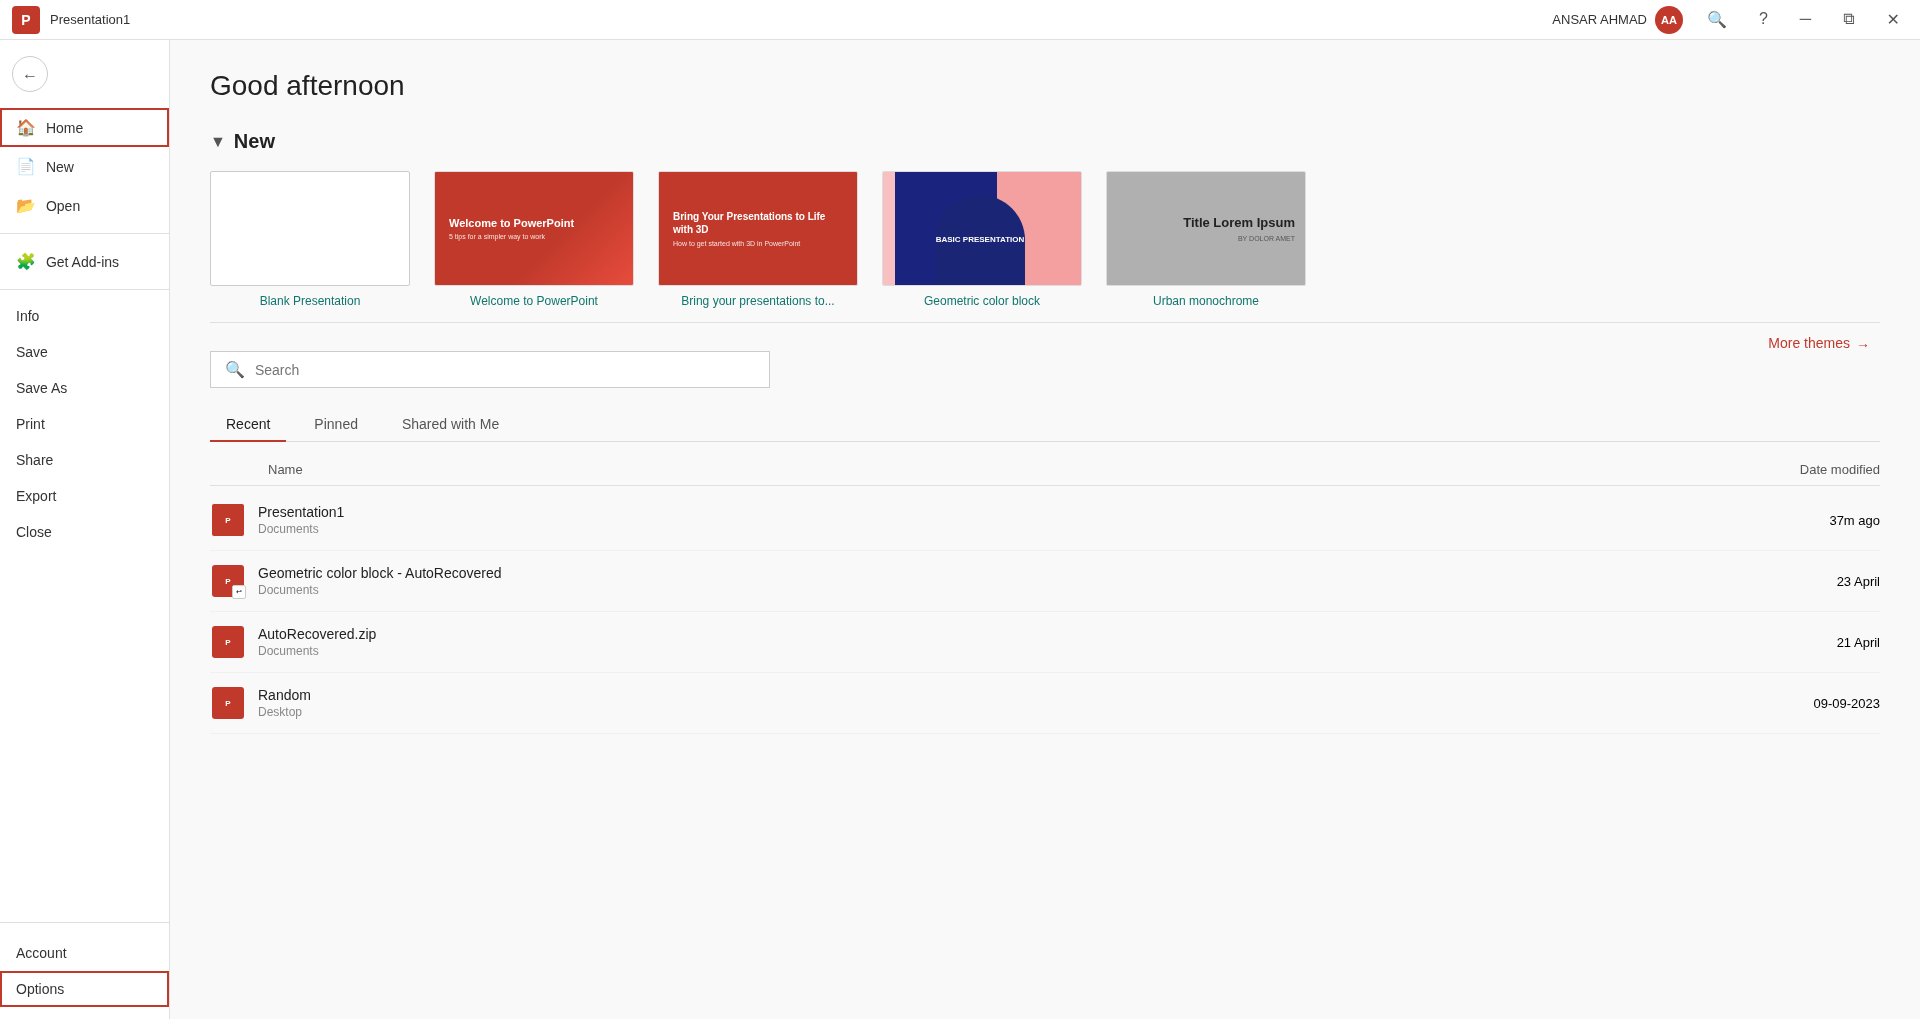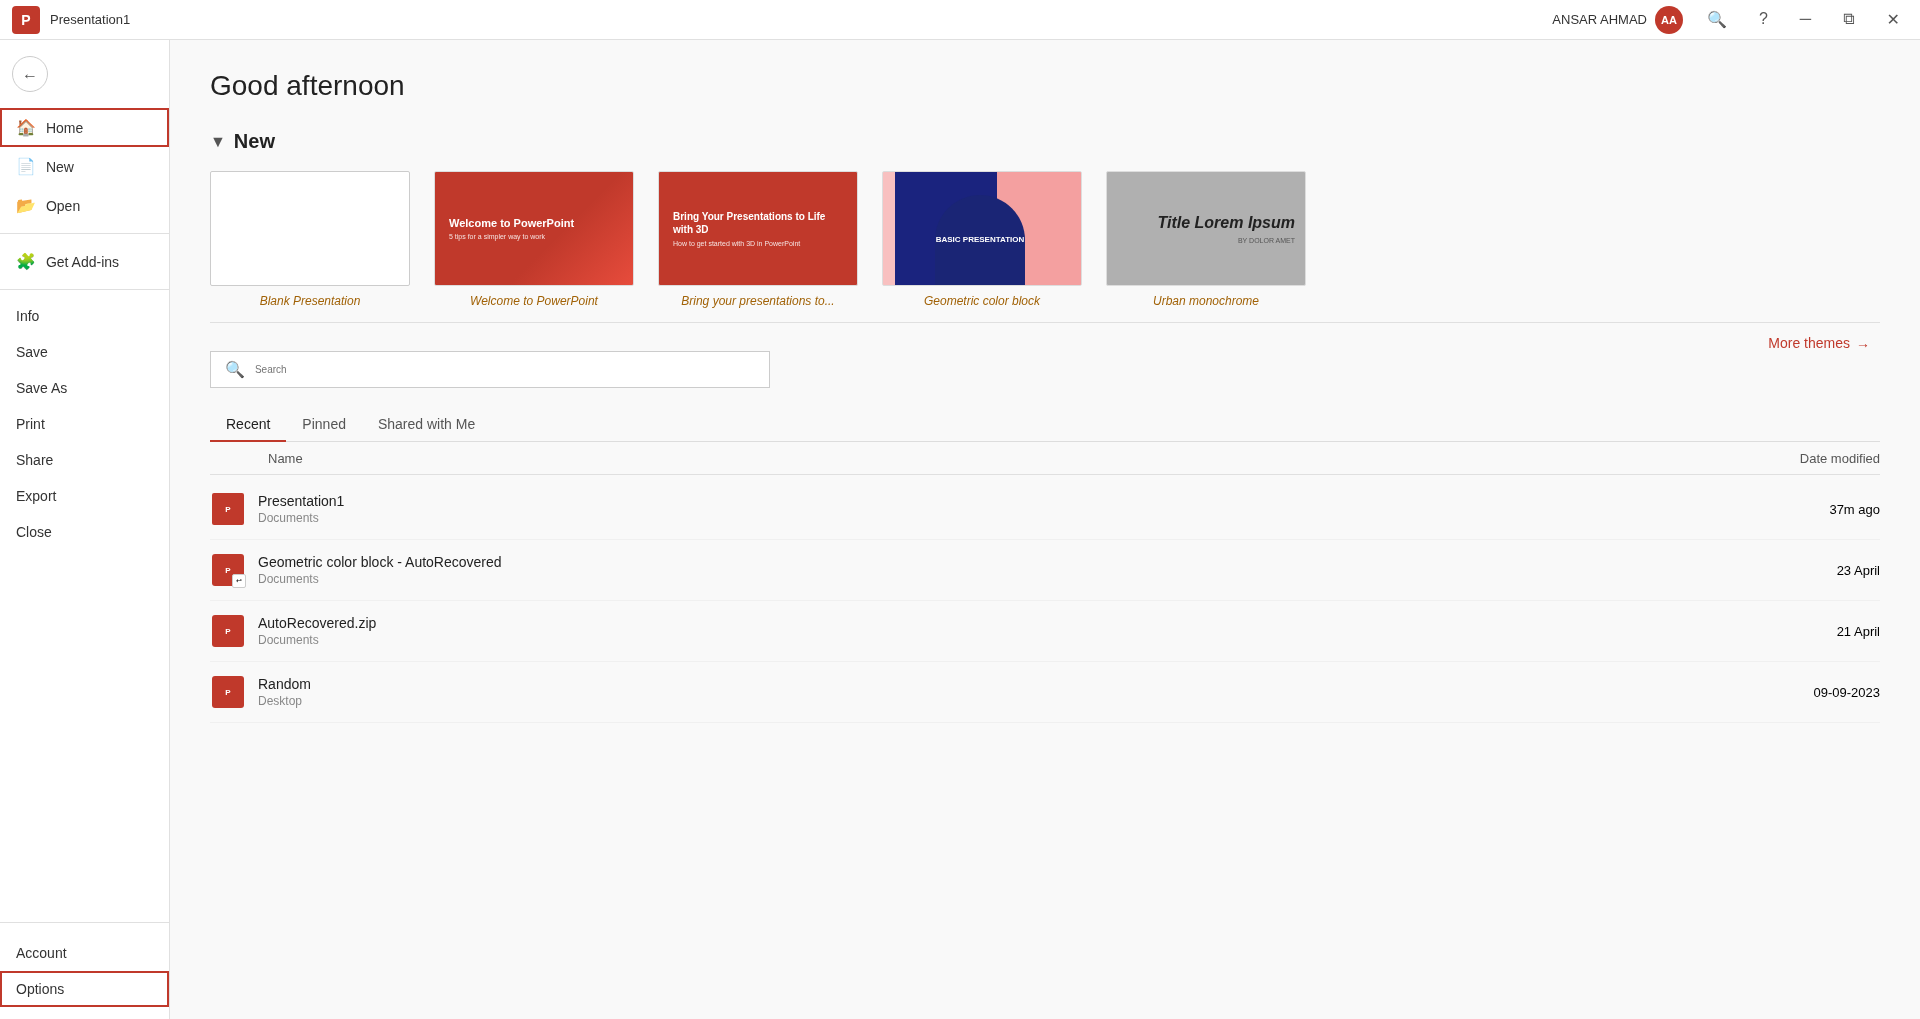--- a/index.html
+++ b/index.html
@@ -141,23 +141,23 @@
       background: #c0392b;
       display: flex; flex-direction: column; justify-content: center; padding: 14px;
       color: white;
     }
     .template-thumb.bring3d .t-title { font-size: 10px; font-weight: bold; margin-bottom: 4px; line-height: 1.3; }
     .template-thumb.bring3d .t-sub { font-size: 7px; opacity: 0.85; }
     .template-thumb.urban {
       background: #b0b0b0;
       display: flex; flex-direction: column; align-items: flex-end; justify-content: center; padding: 10px;
     }
-    .template-thumb.urban .u-title { font-size: 16px; font-weight: bold; color: #222; text-align: right; line-height: 1.2; font-style: italic; }
+    .template-thumb.urban .u-title { font-size: 13px; font-weight: bold; color: #222; text-align: right; line-height: 1.2; }
     .template-thumb.urban .u-sub { font-size: 7px; color: #555; text-align: right; margin-top: 4px; }
-    .template-label { font-size: 12px; color: #a16207; font-style: italic; }
+    .template-label { font-size: 12px; color: #0f766e; }
 
     .more-themes-row {
       display: flex; justify-content: flex-end;
       padding-right: 10px;
     }
     .more-themes-btn {
       background: none; border: none; cursor: pointer;
       color: #c0392b; font-size: 14px; display: flex; align-items: center; gap: 6px;
     }
 
@@ -166,29 +166,29 @@
       display: flex; align-items: center;
       width: 560px;
       border: 1px solid #ccc;
       background: #fff;
       padding: 8px 14px;
       margin-bottom: 20px;
       gap: 10px;
     }
     .search-icon { font-size: 16px; color: #888; }
     .search-input {
-      border: none; outline: none; font-size: 10px; color: #a16207; flex: 1;
+      border: none; outline: none; font-size: 14px; color: #a16207; flex: 1;
       background: transparent;
     }
 
     
     .tabs-row {
-      display: flex; gap: 0;
+      display: flex; gap: 12px;
       border-bottom: 1px solid #ddd;
-      margin-bottom: 1px;
+      margin-bottom: 12px;
     }
     .tab-item {
       padding: 8px 16px; font-size: 14px; color: #555;
       cursor: pointer; border-bottom: 2px solid transparent;
       margin-bottom: -1px;
     }
     .tab-item.active { color: #222; border-bottom: 2px solid #c0392b; font-weight: 500; }
 
     
     .file-list-header {

